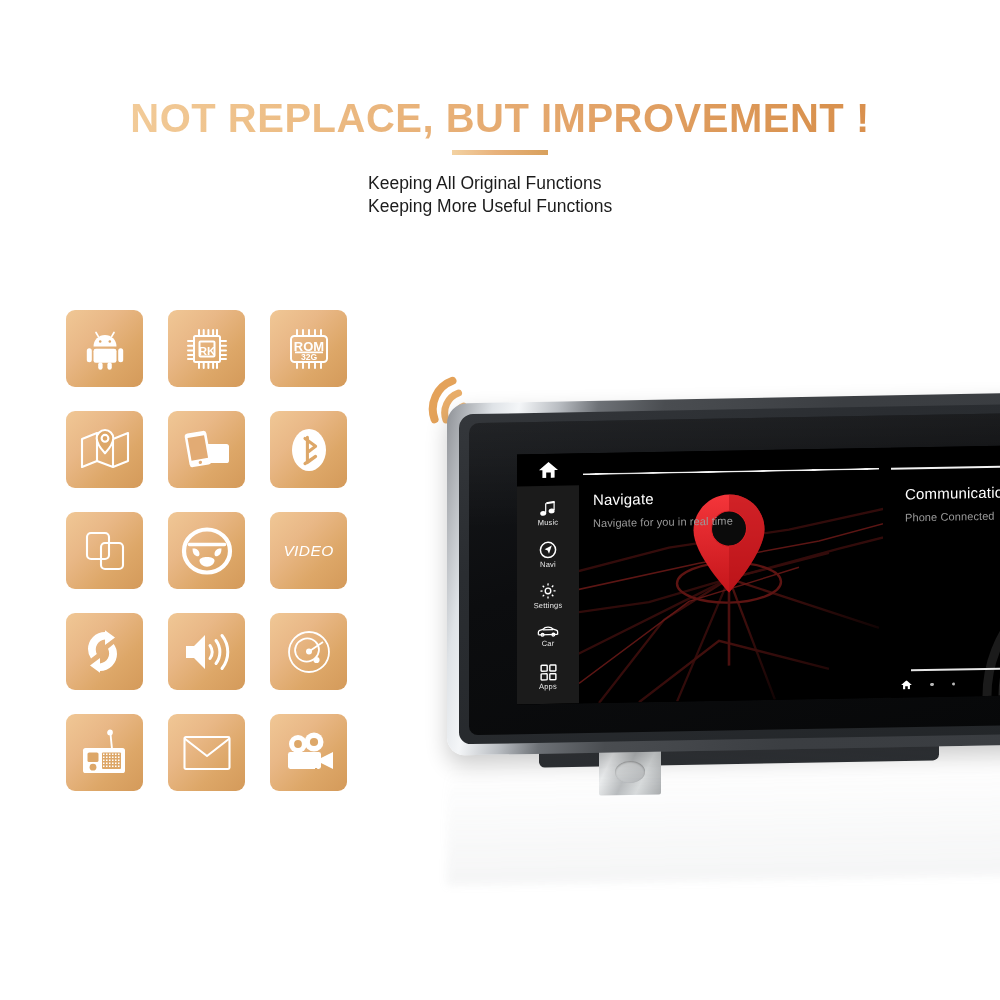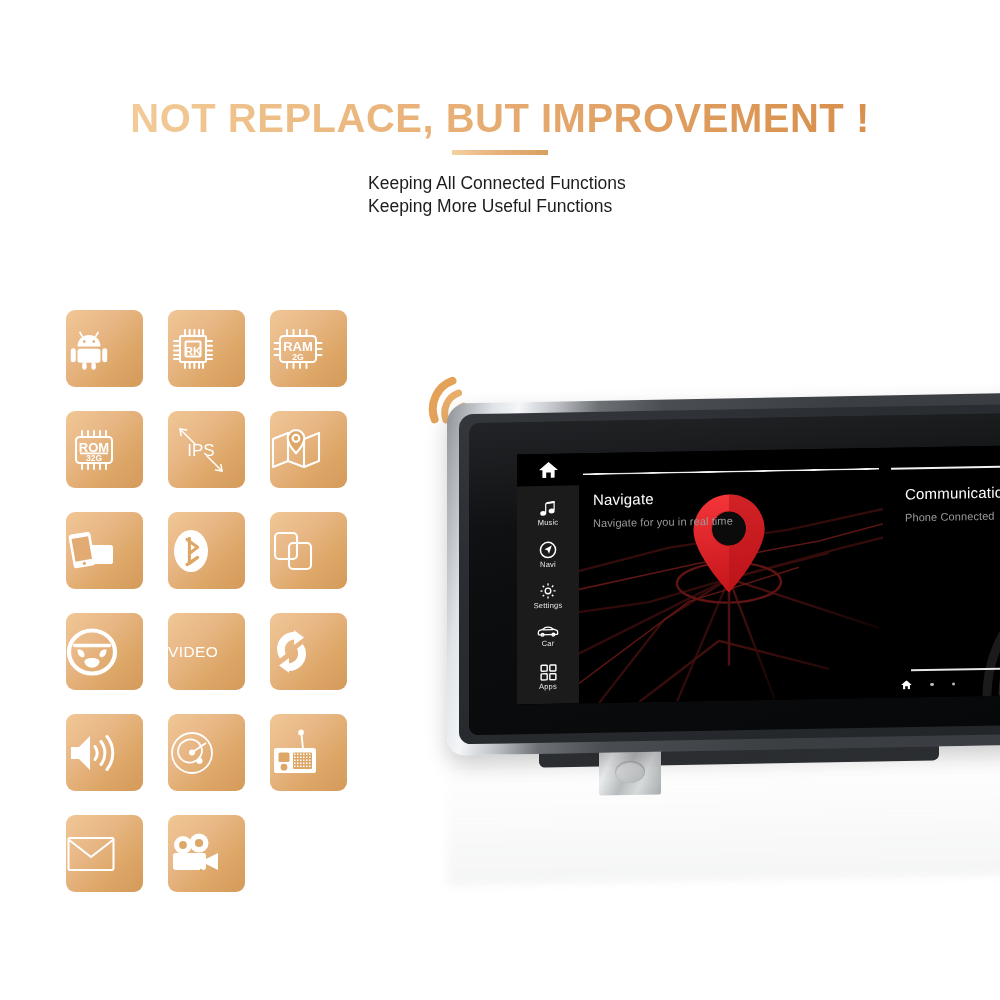--- a/index.html
+++ b/index.html
@@ -35,26 +35,26 @@
   #icon-grid {
     position:absolute; left:66px; top:310px;
     display:grid;
     grid-template-columns:repeat(3,77px);
     grid-template-rows:repeat(6,77px);
     column-gap:25px; row-gap:24px;
   }
   .tile {
     width:77px; height:77px; border-radius:9px;
     background:linear-gradient(135deg,#f0c795 0%,#e9b887 34%,#dda768 68%,#d49a5a 100%);
-    display:flex; align-items:center; 
+    display:flex; align-items:center; justify-content:center;
     overflow:hidden;
   }
   .tile svg { display:block; }
   .tile-text {
-    color:#fff; font-size:15.5px; font-weight:500; letter-spacing:0.4px;
+    color:#fff; font-size:15.5px; font-weight:500; letter-spacing:0.4px;font-style:italic;
   }
 
   
   #unit {
     position:absolute; left:447px; top:398px; width:600px; height:360px;
   }
   
   #chrome {
     position:absolute; left:0; top:0; width:600px; height:352px;
     border-radius:20px 12px 12px 18px;
@@ -187,21 +187,21 @@
   }
 </style>
 </head>
 <body>
 
 <div id="stage">
 
   <div id="headline">NOT REPLACE, BUT IMPROVEMENT !</div>
   <div id="headline-rule"></div>
   <div id="subtitle">
-    <div>Keeping All Connected Functions</div>
+    <div>Keeping All Original Functions</div>
     <div>Keeping More Useful Functions</div>
   </div>
 
   <div id="icon-grid">
 
     <div class="tile">
       <span>
         <svg width="46" height="46" viewBox="0 0 46 46" fill="#fff">
           <path d="M14 6.5 L16.4 10.6 M32 6.5 L29.6 10.6" stroke="#fff" stroke-width="1.7" fill="none" stroke-linecap="round"></path>
           <path d="M11.5 20.5a11.5 11.5 0 0 1 23 0z"></path>
@@ -225,64 +225,36 @@
             <path d="M17 12V6M21.7 12V6M26.4 12V6M31.1 12V6M35 12V6"></path>
             <path d="M17 38v6M21.7 38v6M26.4 38v6M31.1 38v6M35 38v6"></path>
             <path d="M12 17H6M12 21.7H6M12 26.4H6M12 31.1H6M12 35H6"></path>
             <path d="M38 17h6M38 21.7h6M38 26.4h6M38 31.1h6M38 35h6"></path>
           </g>
           <text x="25" y="30.6" font-family="Liberation Sans, sans-serif" font-size="11.5" font-weight="bold" fill="#fff" stroke="none" text-anchor="middle">RK</text>
         </svg>
       </span>
     </div>
 
-    <div class="tile">
-      <span>
-        <svg width="56" height="46" viewBox="0 0 56 46" fill="none" stroke="#fff" stroke-width="2">
-          <rect x="10" y="10" width="36" height="26" rx="3.5"></rect>
-          <g stroke-linecap="round" stroke-width="1.9">
-            <path d="M17 10V4M23.5 10V4M30 10V4M36.5 10V4"></path>
-            <path d="M17 36v6M23.5 36v6M30 36v6M36.5 36v6"></path>
-            <path d="M10 17H4.5M10 23H4.5M10 29H4.5"></path>
-            <path d="M46 17h5.5M46 23h5.5M46 29h5.5"></path>
-          </g>
-          <text x="28" y="24.5" font-family="Liberation Sans, sans-serif" font-size="13" font-weight="bold" fill="#fff" stroke="none" text-anchor="middle">RAM</text>
-          <text x="28" y="33.6" font-family="Liberation Sans, sans-serif" font-size="8.6" font-weight="bold" fill="#fff" stroke="none" text-anchor="middle">2G</text>
-        </svg>
-      </span>
-    </div>
 
     <div class="tile">
       <span>
         <svg width="56" height="46" viewBox="0 0 56 46" fill="none" stroke="#fff" stroke-width="2">
           <rect x="10" y="10" width="36" height="26" rx="3.5"></rect>
           <g stroke-linecap="round" stroke-width="1.9">
             <path d="M16 10V4M22 10V4M28 10V4M34 10V4M40 10V4"></path>
             <path d="M16 36v6M22 36v6M28 36v6M34 36v6M40 36v6"></path>
           </g>
           <text x="28" y="24.5" font-family="Liberation Sans, sans-serif" font-size="13" font-weight="bold" fill="#fff" stroke="none" text-anchor="middle">ROM</text>
           <line x1="14" y1="26.4" x2="42" y2="26.4" stroke="#fff" stroke-width="1.6"></line>
           <text x="28" y="34.4" font-family="Liberation Sans, sans-serif" font-size="8.6" font-weight="bold" fill="#fff" stroke="none" text-anchor="middle">32G</text>
         </svg>
       </span>
     </div>
 
-    <div class="tile">
-      <span>
-        <svg width="66" height="66" viewBox="0 0 66 66" fill="none">
-          <g stroke="#fff" stroke-width="1.5" stroke-linecap="round">
-            <line x1="12" y1="12" x2="27" y2="27"></line>
-            <path d="M12 12 l6.6 1.1 M12 12 l1.1 6.6" stroke-width="1.5"></path>
-            <line x1="39" y1="39" x2="54" y2="54"></line>
-            <path d="M54 54 l-6.6 -1.1 M54 54 l-1.1 -6.6" stroke-width="1.5"></path>
-          </g>
-          <text x="33" y="39" font-family="Liberation Sans, sans-serif" font-size="17" fill="#fff" text-anchor="middle">IPS</text>
-        </svg>
-      </span>
-    </div>
 
 
     <div class="tile">
       <span>
         <svg width="52" height="46" viewBox="0 0 52 46" fill="none" stroke="#fff" stroke-width="2.1" stroke-linejoin="round">
           <path d="M3 12 L18 6 L34 12 L49 6 V34 L34 40 L18 34 L3 40 Z"></path>
           <path d="M18 6v28M34 12v28"></path>
           <path d="M26 3c-4.6 0-8.3 3.7-8.3 8.3 0 6 8.3 15 8.3 15s8.3-9 8.3-15C34.3 6.7 30.6 3 26 3z" fill="#dda768" stroke="#fff" stroke-width="2.1"></path>
           <circle cx="26" cy="11.3" r="3.4" fill="#dda768" stroke="#fff" stroke-width="2.1"></circle>
         </svg>

